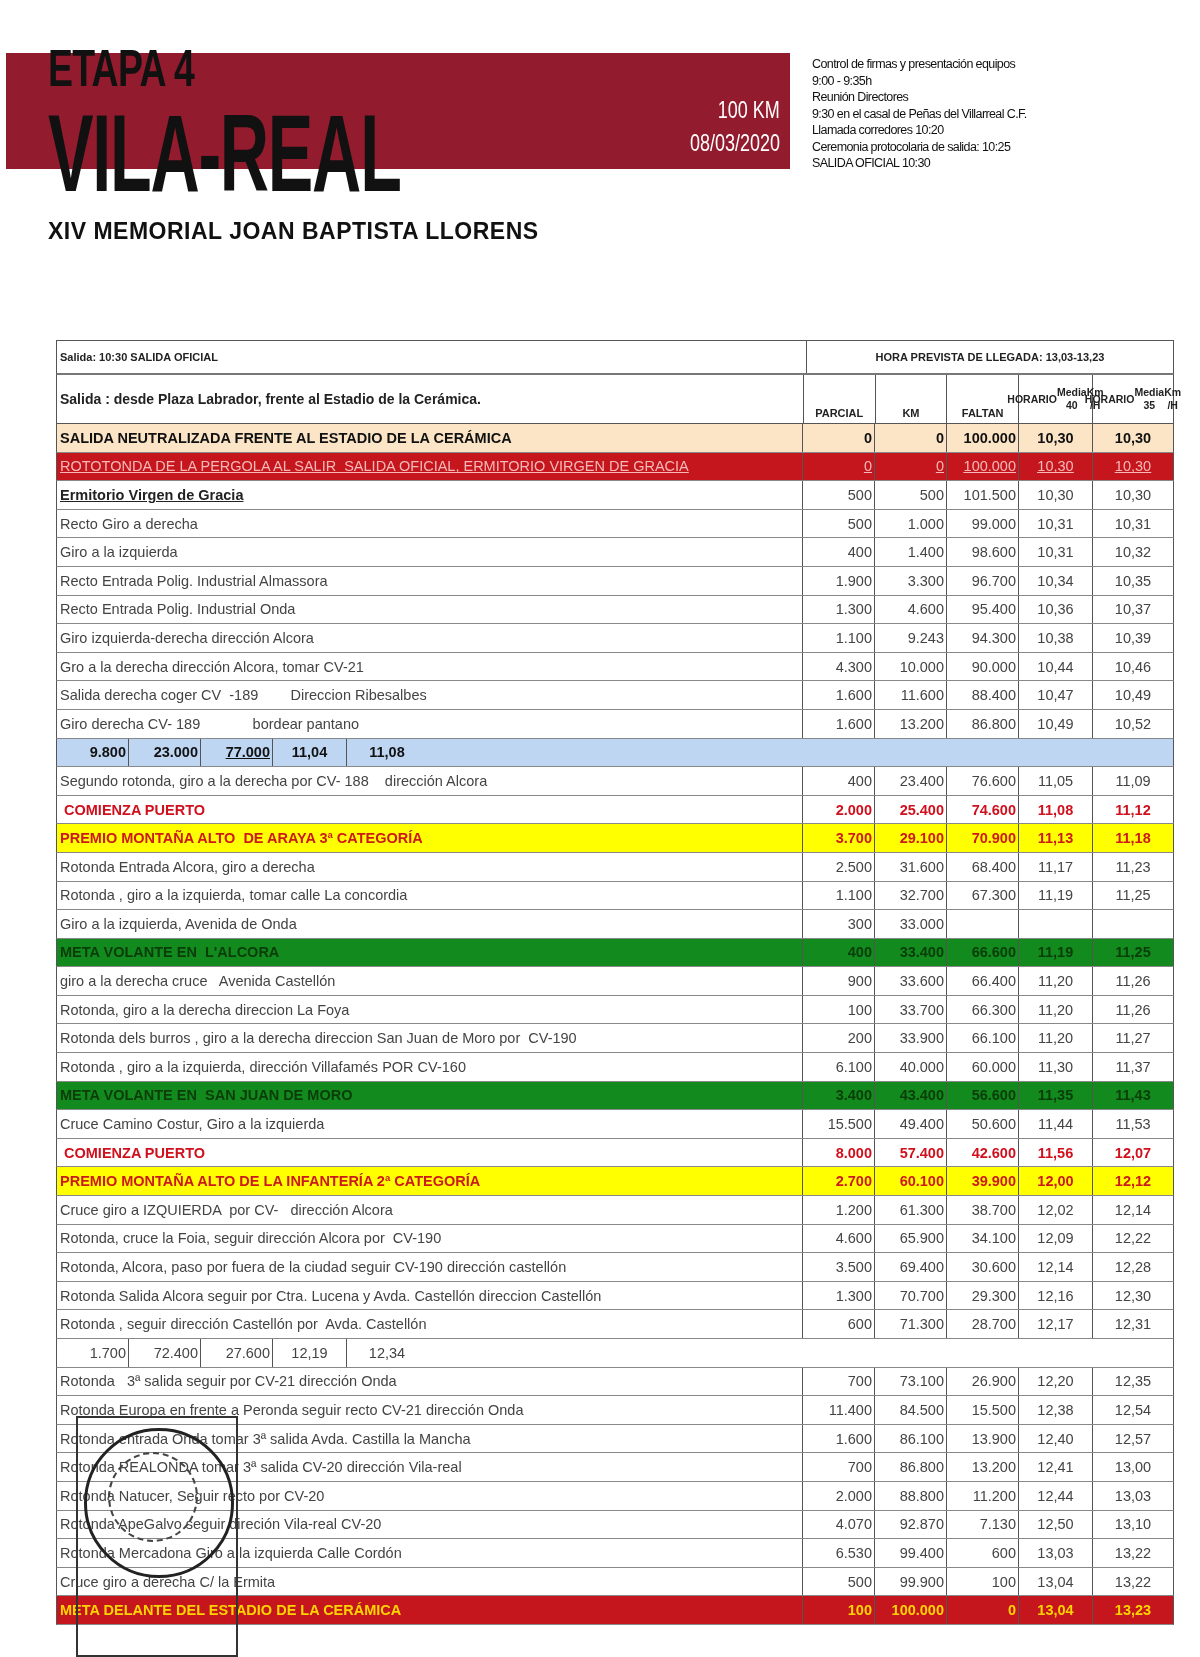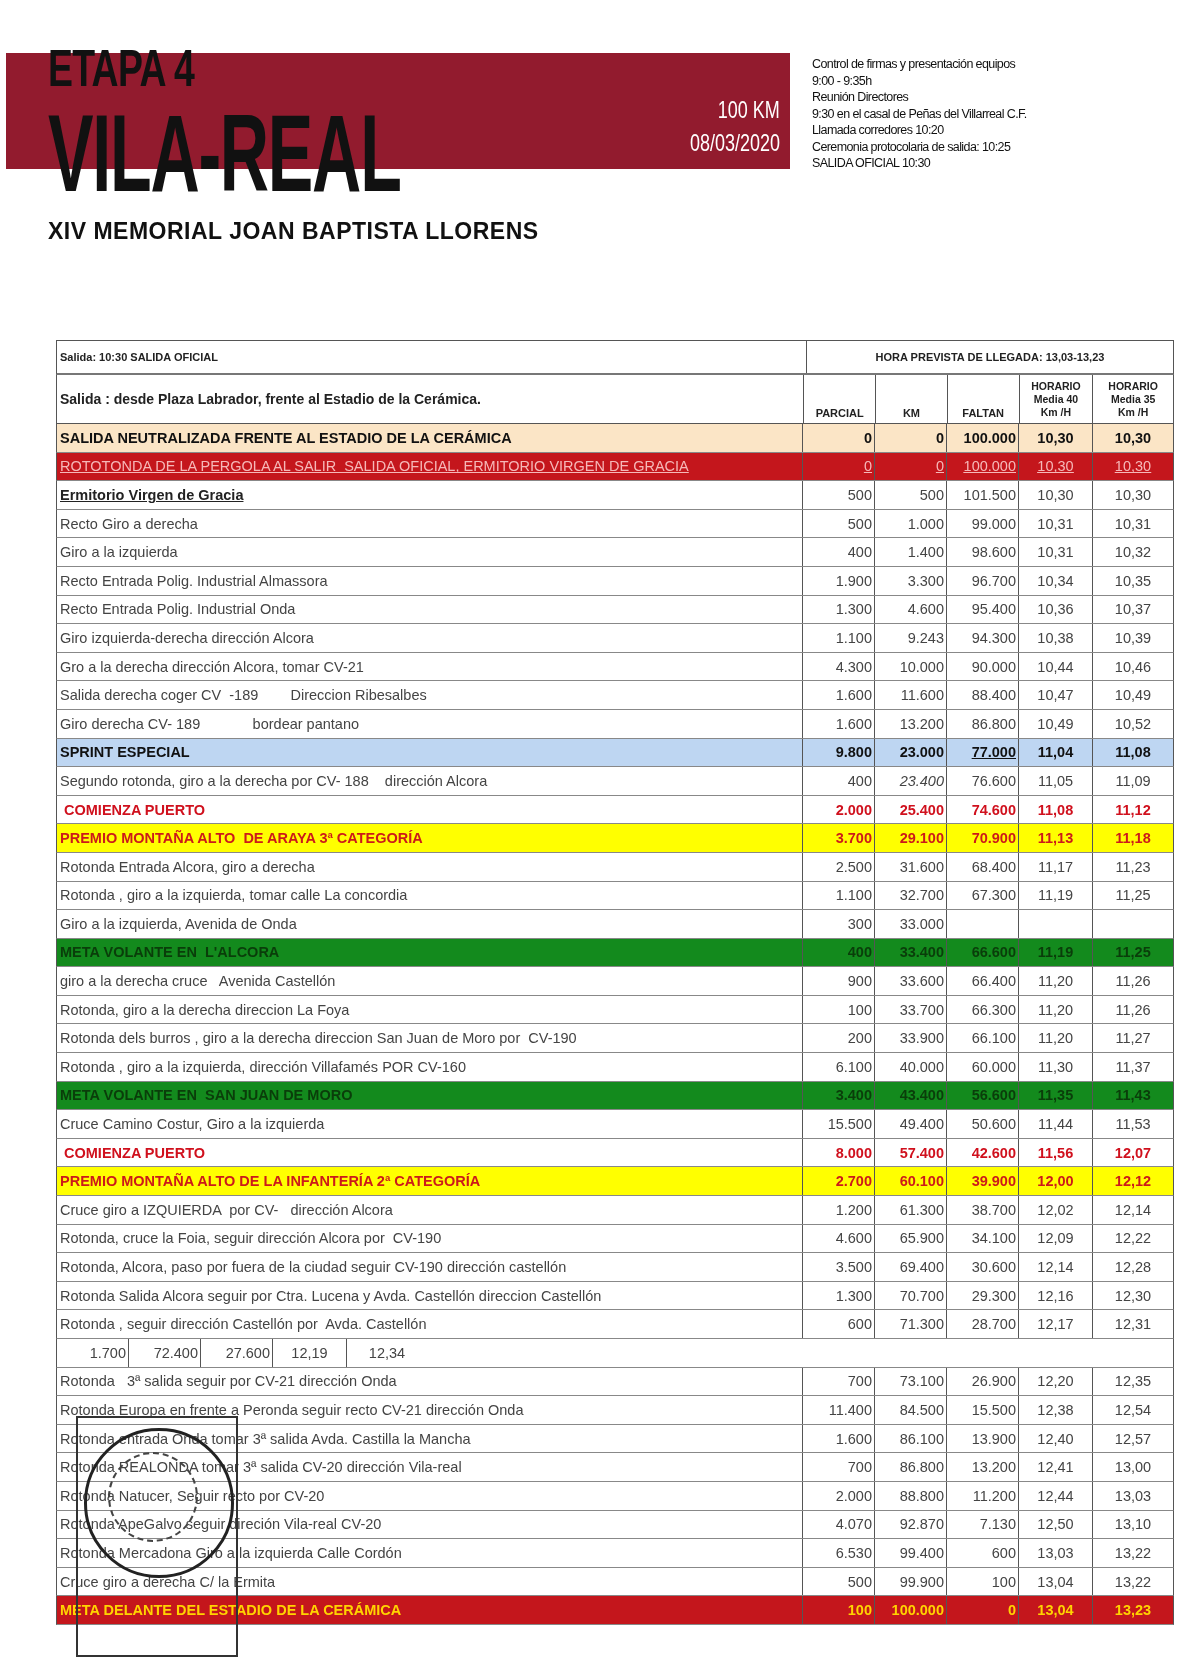--- a/index.html
+++ b/index.html
@@ -14,21 +14,21 @@
   .info div { white-space:nowrap; }
 
   .tbl-wrap { position:absolute; left:56px; top:340px; width:1118px; }
   .toprow { display:flex; height:32px; border:1px solid #555; border-bottom:2px solid #777; font-size:11px; font-weight:bold; }
   .toprow .l { width:746px; border-right:1px solid #555; display:flex; align-items:center; padding-left:3px; }
   .toprow .r { flex:1; display:flex; align-items:center; justify-content:center; }
   .hdr { display:flex; height:48px; border-left:1px solid #555; border-right:1px solid #555; border-bottom:1px solid #555; font-size:11px; font-weight:bold; }
   .hdr .desc { width:746px; border-right:1px solid #555; display:flex; align-items:center; padding-left:3px; font-size:14px; }
   .hdr .c { border-right:1px solid #555; display:flex; align-items:flex-end; justify-content:center; padding-bottom:4px; box-sizing:border-box; }
   .hdr .c.last { border-right:none; }
-  .hdr .h { flex-direction:column; justify-content:center; align-items:center; text-align:center; line-height:13px; padding-bottom:0; font-size:10.5px; }
+  .hdr .h { flex-direction:row; justify-content:center; align-items:center; text-align:center; line-height:13px; padding-bottom:0; font-size:10.5px; }
   .w-parcial { width:72px; } .w-km { width:72px; } .w-faltan { width:72px; } .w-h40 { width:74px; } .w-h35 { width:80px; }
   .row { display:flex; height:27.6px; border-left:1px solid #555; border-right:1px solid #555; border-bottom:1px solid #888; font-size:14.5px; color:#444; }
   .row .desc { width:746px; border-right:1px solid #555; padding-left:3px; display:flex; align-items:center; white-space:nowrap; overflow:hidden; box-sizing:border-box; }
   .row .c { border-right:1px solid #555; display:flex; align-items:center; justify-content:flex-end; padding-right:2px; box-sizing:border-box; }
   .row .c.t { justify-content:center; padding-right:0; }
   .row .c.last { border-right:none; }
   .row.beige { background:#fbe5c6; color:#111; font-weight:bold; }
   .row.red { background:#c4161c; color:#f6b8b8; text-decoration:underline; }
   .row.red .c { text-decoration:underline; }
   .row.blue { background:#bed6f2; color:#111; font-weight:bold; }
@@ -298,23 +298,20 @@
           <span style="white-space: pre;">86.800</span>
         </div>
         <div class="c t w-h40">
           <span style="white-space: pre;">10,49</span>
         </div>
         <div class="c t w-h35 last">
           <span style="white-space: pre;">10,52</span>
         </div>
       </div>
       <div class="row blue">
-        <div class="desc">
-          <span style="white-space: pre;">SPRINT ESPECIAL</span>
-        </div>
         <div class="c w-parcial">
           <span style="white-space: pre;">9.800</span>
         </div>
         <div class="c w-km">
           <span style="white-space: pre;">23.000</span>
         </div>
         <div class="c w-faltan">
           <span style="white-space: pre; text-decoration: underline;">77.000</span>
         </div>
         <div class="c t w-h40">
@@ -325,21 +322,21 @@
         </div>
       </div>
       <div class="row">
         <div class="desc">
           <span style="white-space: pre;">Segundo rotonda, giro a la derecha por CV- 188    dirección Alcora</span>
         </div>
         <div class="c w-parcial">
           <span style="white-space: pre;">400</span>
         </div>
         <div class="c w-km">
-          <span style="white-space: pre; font-style: italic;">23.400</span>
+          <span style="white-space: pre;">23.400</span>
         </div>
         <div class="c w-faltan">
           <span style="white-space: pre;">76.600</span>
         </div>
         <div class="c t w-h40">
           <span style="white-space: pre;">11,05</span>
         </div>
         <div class="c t w-h35 last">
           <span style="white-space: pre;">11,09</span>
         </div>

